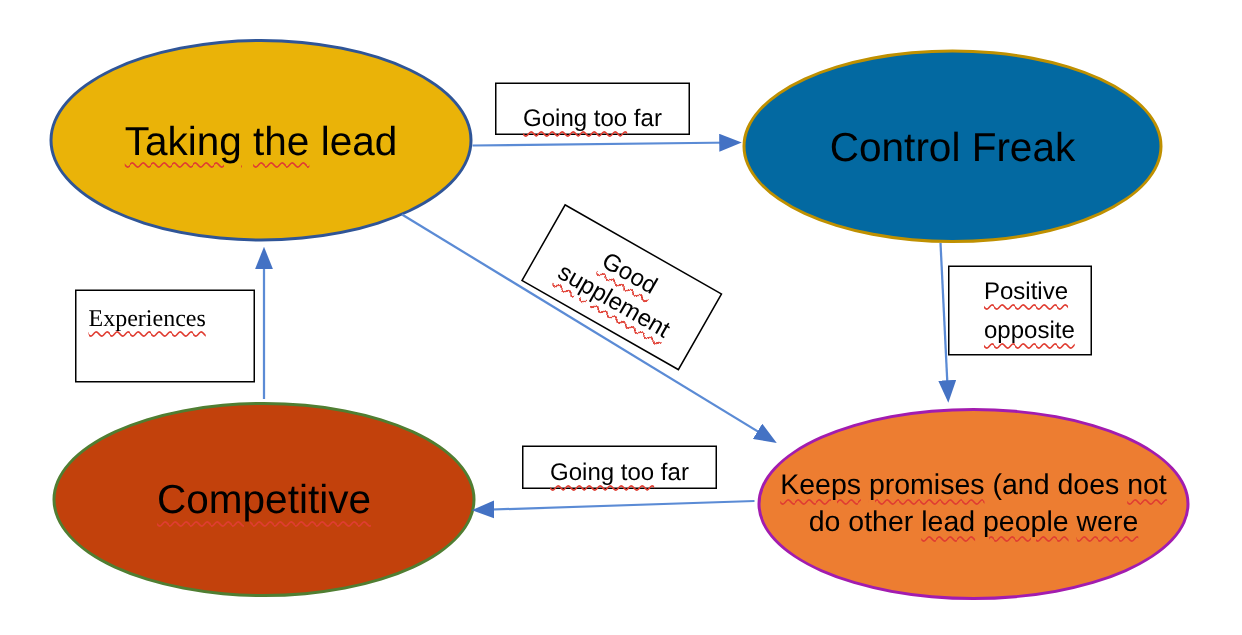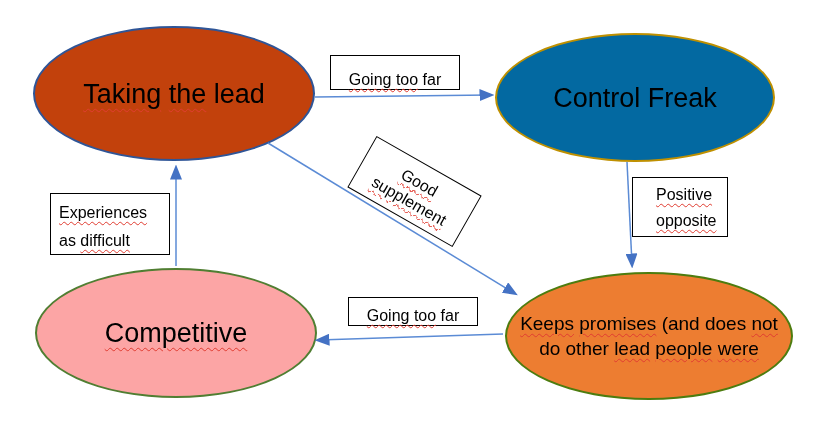--- a/index.html
+++ b/index.html
@@ -4,45 +4,45 @@
 <style>
   html,body { margin:0; padding:0; background:#ffffff; }
   .canvas {
     position:relative; width:828px; height:423px; background:#ffffff;
     font-family:"Liberation Sans", sans-serif; overflow:hidden; color:#000;
   }
   .node {
     position:absolute; border-radius:50%; box-sizing:border-box;
     display:flex; align-items:center; justify-content:center; text-align:center;
   }
-  .node-blue   { left:33px;  top:26px;  width:282px; height:135px; background:#c2410c; border:2px solid #2F5597; }
+  .node-blue   { left:33px;  top:26px;  width:282px; height:135px; background:#eab308; border:2px solid #2F5597; }
   .node-yellow { left:495px; top:33px;  width:280px; height:129px; background:#0369a1; border:2px solid #BF9000; }
-  .node-green  { left:35px;  top:268px; width:282px; height:130px; background:#fca5a5; border:2px solid #507E32; }
-  .node-orange { left:505px; top:272px; width:288px; height:128px; background:#ED7D31; border:2px solid #4d7c0f; }
+  .node-green  { left:35px;  top:268px; width:282px; height:130px; background:#c2410c; border:2px solid #507E32; }
+  .node-orange { left:505px; top:272px; width:288px; height:128px; background:#ED7D31; border:2px solid #a21caf; }
   .node-title { font-size:27px; line-height:30px; white-space:nowrap; }
   .orange-text {
     position:absolute; left:50%; top:50%; transform:translate(-50%,-50%);
     width:302px; font-size:19px; line-height:25px; text-align:center;
   }
   .sp {
     text-decoration-line:underline; text-decoration-style:wavy;
     text-decoration-color:#E03C31; text-decoration-thickness:1px;
     text-underline-offset:3px;
   }
   .node-title .sp { text-underline-offset:5px; }
   .arrow-layer { position:absolute; left:0; top:0; width:828px; height:423px; }
   .label-box {
     position:absolute; box-sizing:border-box; background:#ffffff;
     border:1.5px solid #000; font-size:16px;
   }
   .lbl-center { display:flex; align-items:flex-end; justify-content:center; white-space:nowrap; }
   .lbl-top      { left:330px; top:55px;  width:130px; height:35px; }
   .lbl-bottom   { left:348px; top:297px; width:130px; height:29px; }
   .lbl-positive { left:632px; top:177px; width:96px;  height:60px; padding:4px 0 0 23px; line-height:26px; }
-  .lbl-exp      { left:50px;  top:193px; width:120px; height:62px; padding:5px 0 0 8px;  line-height:28px; }
+  .lbl-exp      { left:50px;  top:193px; width:120px; height:62px; padding:5px 0 0 8px;  line-height:28px;font-family:Liberation Serif, serif; }
   .lbl-good {
     left:354px; top:162px; width:121px; height:59px; transform:rotate(29.7deg);
     display:flex; flex-direction:column; align-items:center; justify-content:center;
     text-align:center; line-height:21px;
   }
 </style>
 </head>
 <body>
 
 <div class="canvas">
@@ -98,20 +98,19 @@
     <div><span class="sp">supplement</span></div>
   </div>
 
   <div class="label-box lbl-positive">
     <div><span class="sp">Positive</span></div>
     <div><span class="sp">opposite</span></div>
   </div>
 
   <div class="label-box lbl-exp">
     <div><span class="sp">Experiences</span></div>
-    <div><span>as</span> <span class="sp">difficult</span></div>
   </div>
 
   <div class="label-box lbl-bottom lbl-center">
     <span><span class="sp">Going too</span> <span>far</span></span>
   </div>
 
 </div>
 
 </body></html>

